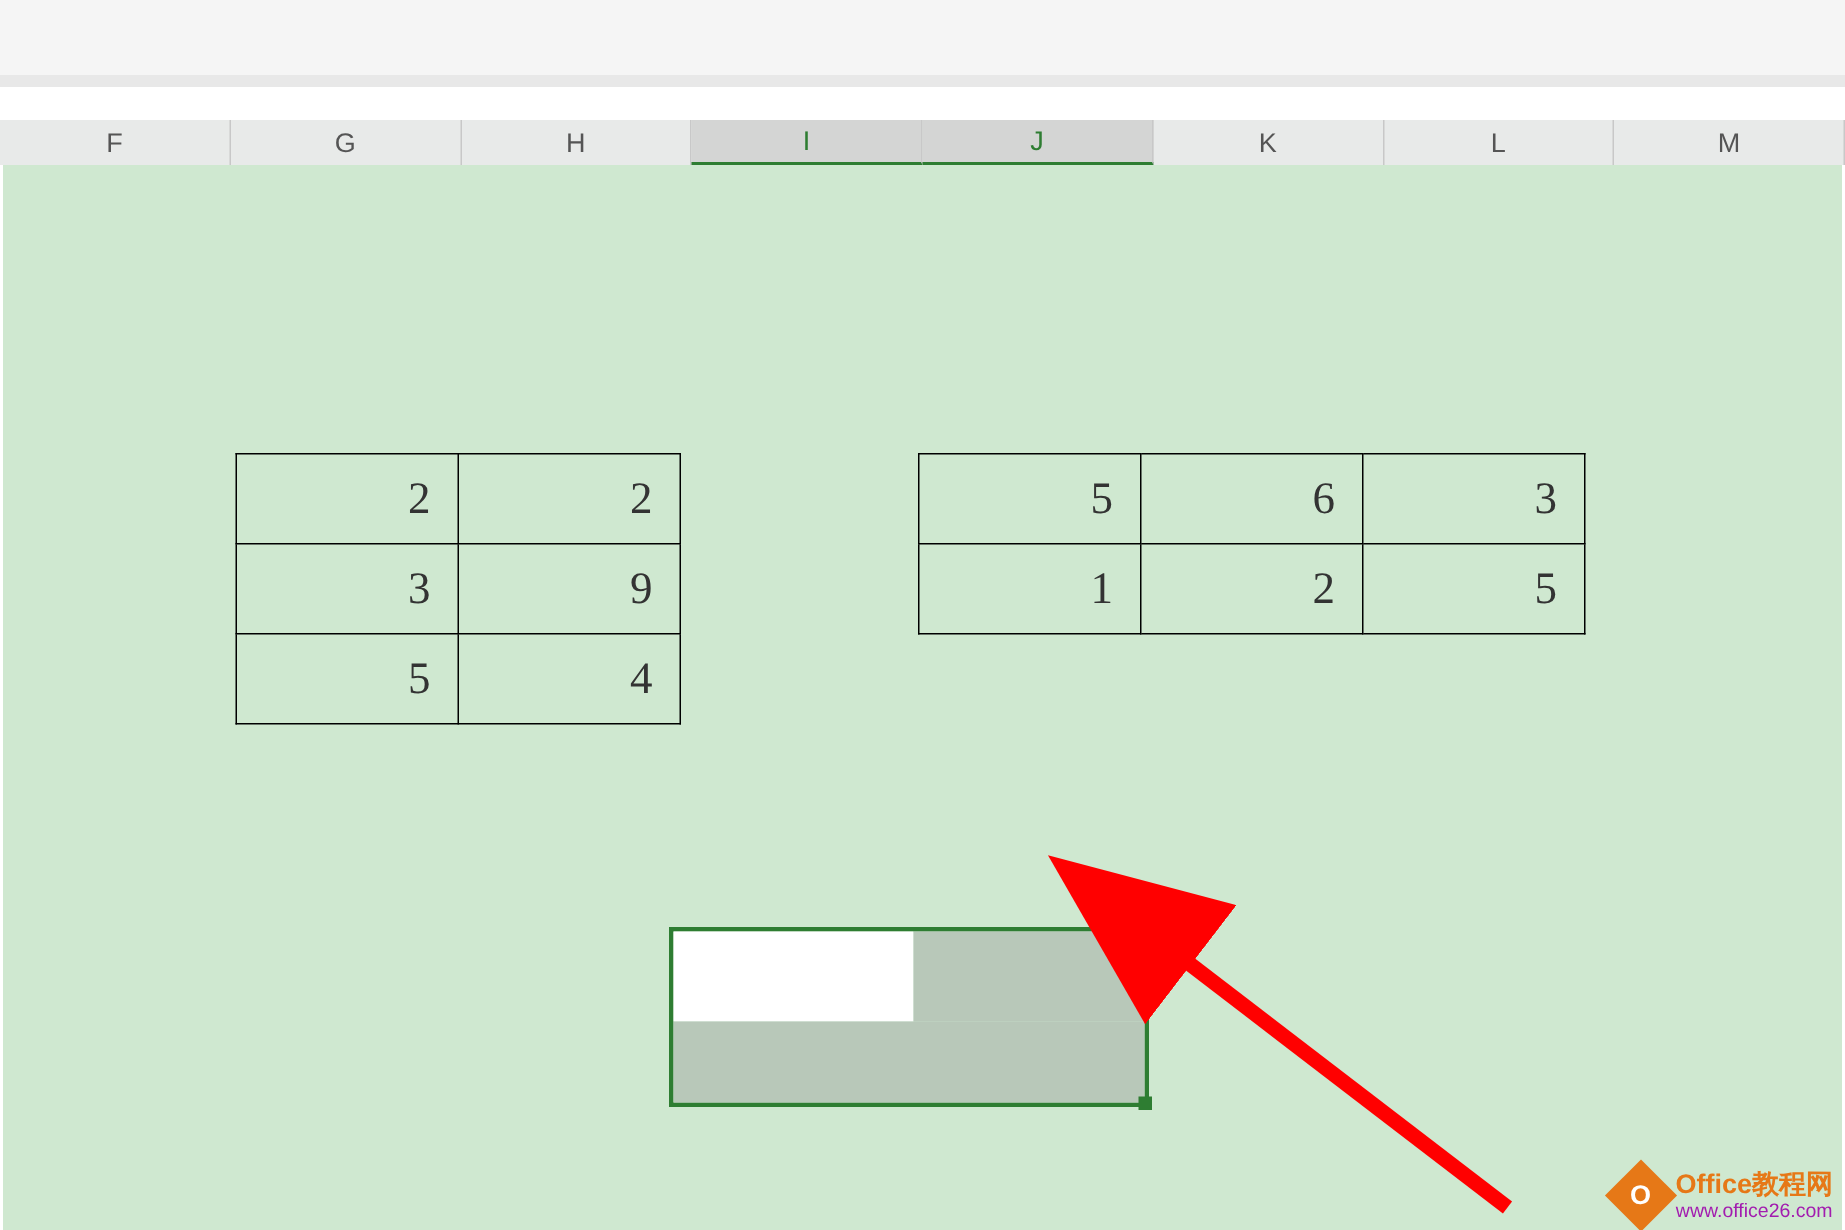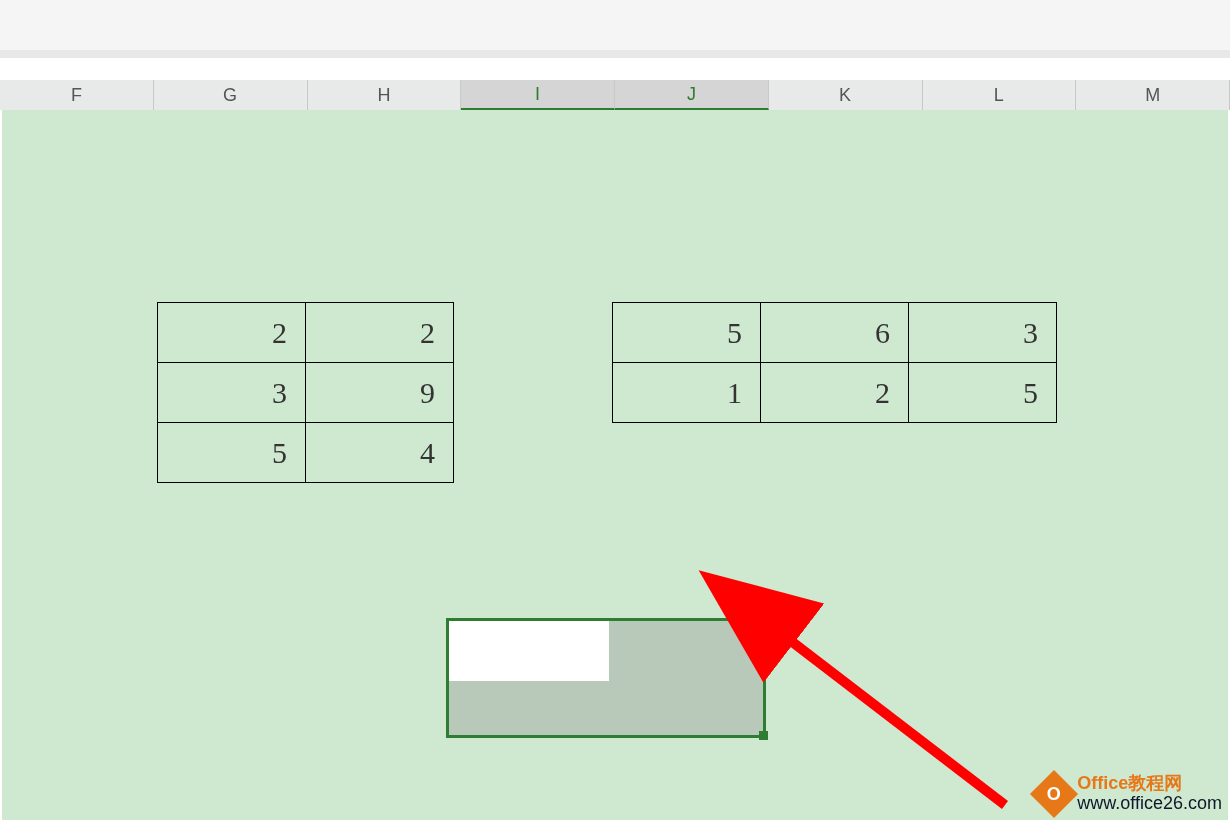--- a/index.html
+++ b/index.html
@@ -111,23 +111,23 @@
       display: flex;
       align-items: center;
       justify-content: center;
     }
     .wm-icon span {
       transform: rotate(-45deg);
       color: #fff;
       font-weight: bold;
       font-size: 18px;
     }
-    .wm-text { line-height: 1.1; }
+    .wm-text { line-height: 1.1; text-align: center; }
     .wm-line1 { color: #e67817; font-weight: bold; font-size: 18px; }
-    .wm-line2 { color: #0f172a; font-size: 18px; }
+    .wm-line2 { color: #a21caf; font-size: 13px; }
   </style>
 </head>
 <body>
 
 <div class="top-bar"></div>
 
 <div class="col-headers">
   <div class="col-header">F</div>
   <div class="col-header">G</div>
   <div class="col-header">H</div>

